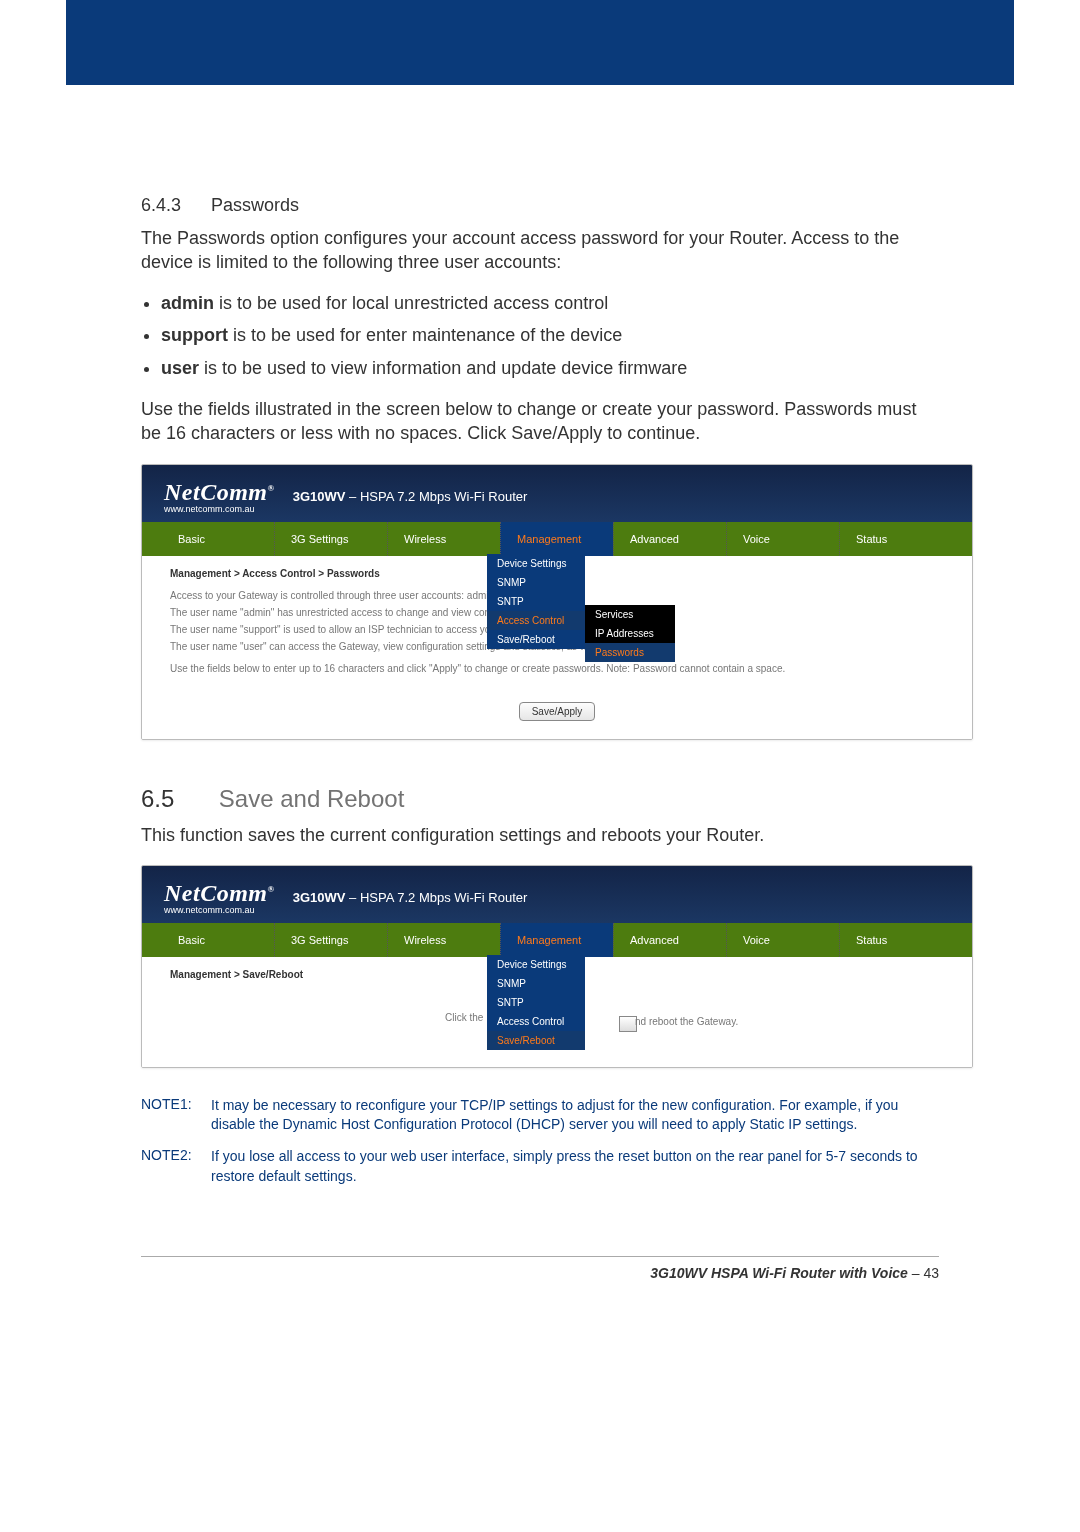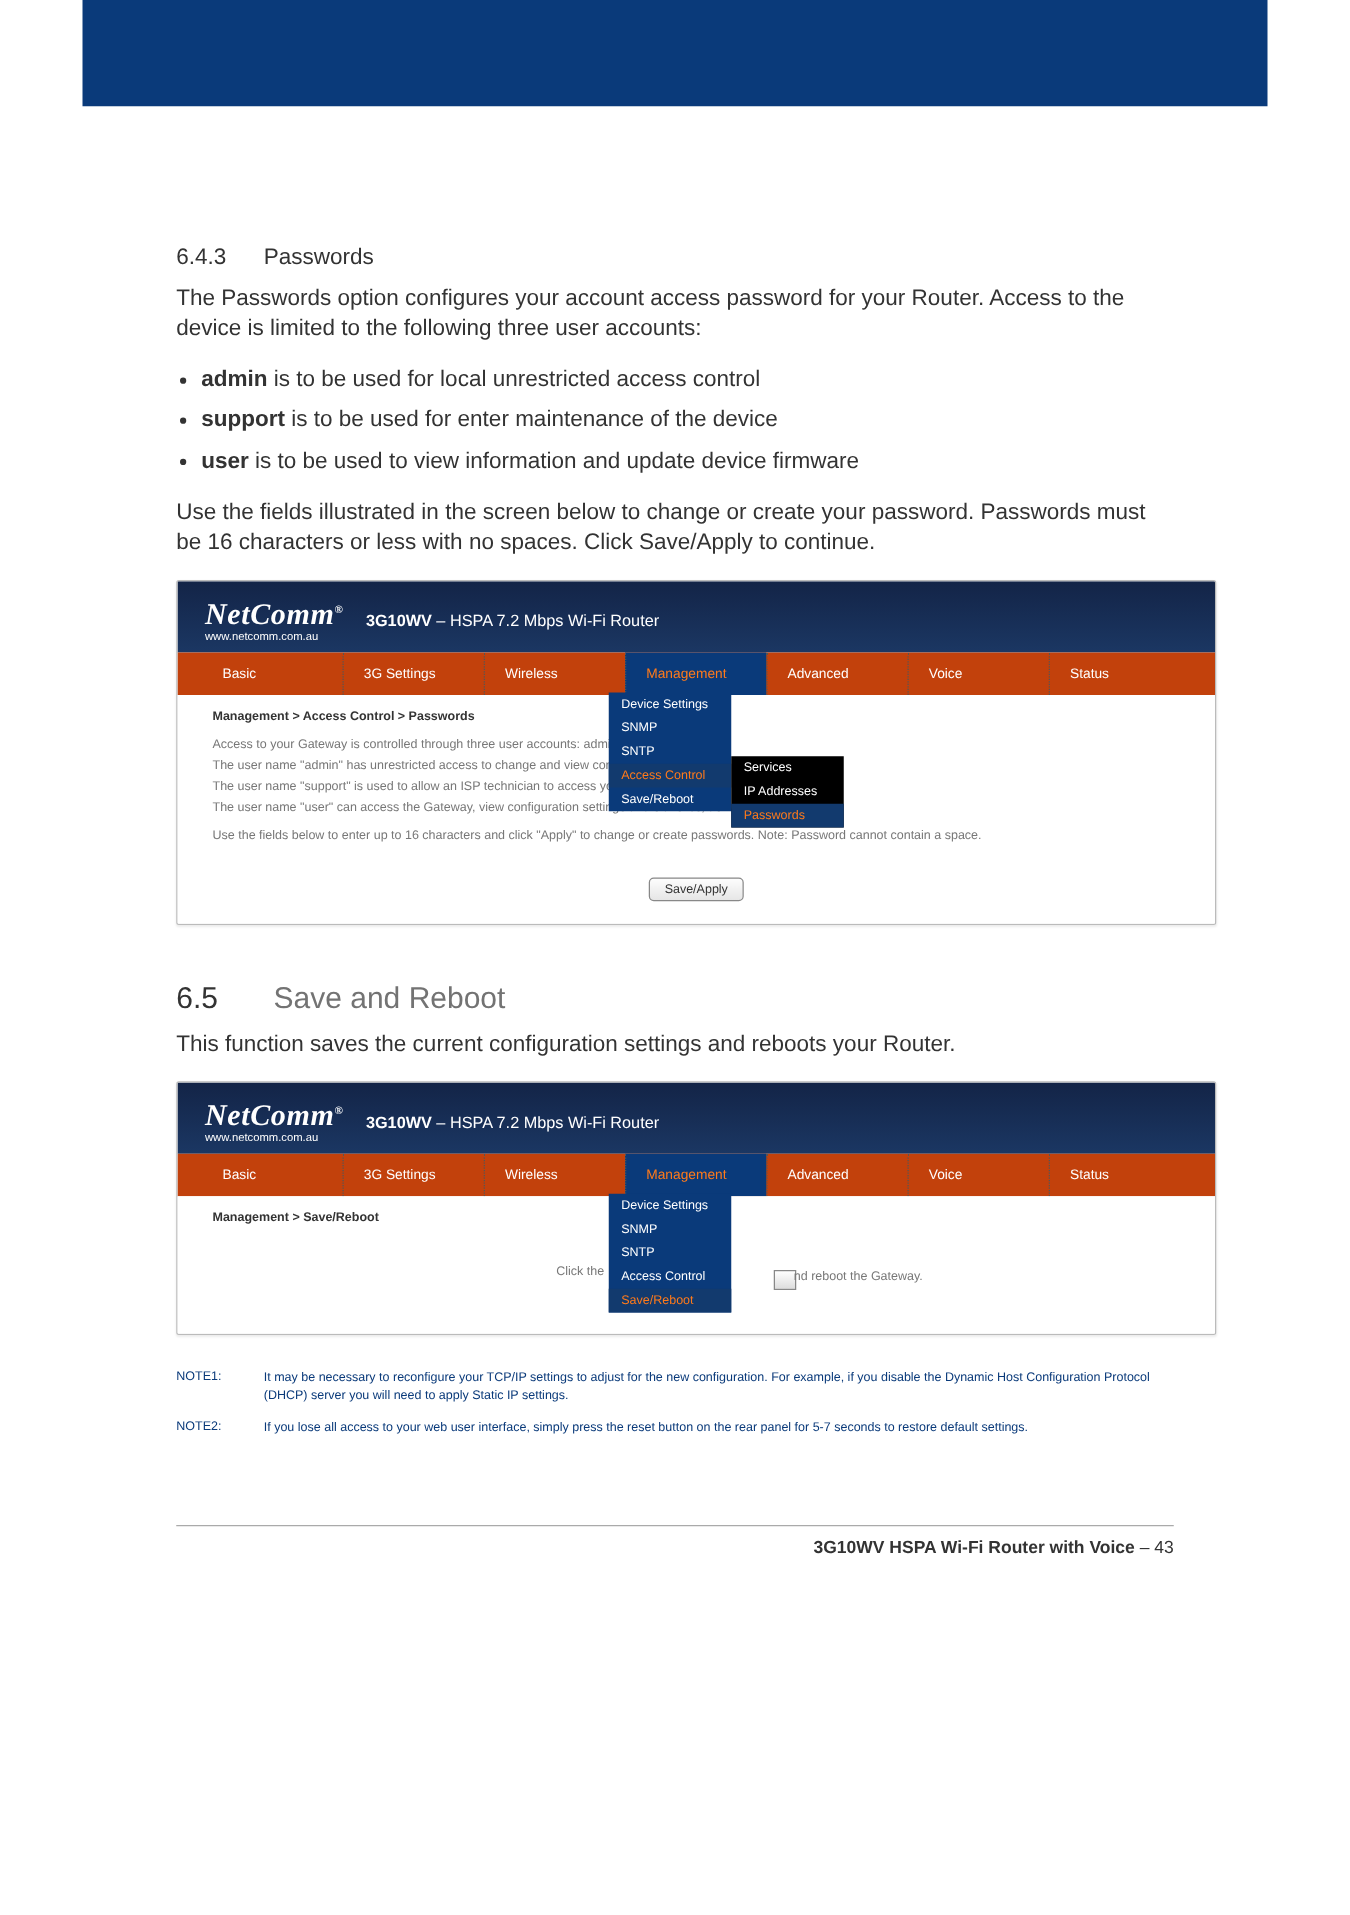--- a/index.html
+++ b/index.html
@@ -16,21 +16,21 @@
   .h2-line{margin:45px 0 10px 0;}
   .h2-line .num{font-size:24px;color:#333;margin-right:40px;}
   .h2-line .ttl{font-size:24px;color:#737373;font-weight:400;}
   .router-shot{margin:18px auto 0 auto;width:830px;border:1px solid #bbb;border-radius:2px;overflow:hidden;font-family:Tahoma,Arial,sans-serif;box-shadow:0 1px 2px rgba(0,0,0,.08);}
   .rs-header{background:linear-gradient(#132447,#1b3763);padding:14px 22px 8px 22px;display:flex;align-items:center;}
   .rs-logo{font-style:italic;font-weight:700;color:#fff;font-size:24px;letter-spacing:.5px;font-family:Georgia,'Times New Roman',serif;transform:scaleX(1.05);}
   .rs-logo sup{font-size:9px;font-style:normal;vertical-align:super;}
   .rs-sub{color:#fff;font-size:9px;display:block;font-style:normal;font-weight:400;margin-top:-2px;font-family:Tahoma,Arial;}
   .rs-model{color:#fff;font-size:13px;margin-left:18px;}
   .rs-model b{font-weight:700;}
-  .rs-tabs{background:#c2410c;display:flex;height:34px;align-items:stretch;padding:0 20px;}
+  .rs-tabs{background:#4d7c0f;display:flex;height:34px;align-items:stretch;padding:0 20px;}
   .rs-tab{flex:1;color:#fff;font-size:11px;display:flex;align-items:center;border-left:1px dotted #555;padding-left:16px;position:relative;}
   .rs-tab:first-child{border-left:none;}
   .rs-tab.active{color:#fff;background:#0a3a7a;}
   .rs-tab.active span{color:#fff;}
   .rs-body{background:#fff;padding:12px 28px 18px 28px;position:relative;font-size:10px;color:#555;min-height:60px;}
   .rs-crumb{font-size:10px;color:#333;font-weight:700;margin-bottom:10px;}
   .rs-line{font-size:10px;color:#777;margin:3px 0;line-height:1.4;}
   .rs-form{margin-top:14px;}
   .rs-form-row{display:flex;align-items:center;margin:3px 0;font-size:10px;color:#777;}
   .rs-form-row .lbl{width:110px;}
@@ -41,25 +41,25 @@
   .rs-btn{display:inline-block;border:1px solid #888;border-radius:4px;padding:3px 12px;font-size:10px;color:#333;background:linear-gradient(#fdfdfd,#e6e6e6);margin:12px auto 0 auto;}
   .rs-btn-wrap{text-align:center;margin-top:14px;}
   .rs-menu{position:absolute;background:#0a3a7a;font-size:10px;z-index:10;}
   .rs-menu .mi{color:#fff;padding:4px 10px;white-space:nowrap;}
   .rs-menu .mi.sel{background:#123a6e;color:#fff;font-weight:400;}
   .rs-submenu{position:absolute;background:#000000;font-size:10px;z-index:11;}
   .rs-submenu .mi{color:#fff;padding:4px 10px;white-space:nowrap;}
   .rs-submenu .mi.sel{background:#123a6e;font-weight:400;}
   .saveimg{display:inline-block;width:16px;height:14px;border:1px solid #888;background:linear-gradient(#fff,#ddd);vertical-align:middle;margin-left:4px;}
   .notes{margin:28px 0 0 0;}
-  .note-row{display:flex;font-size:10px;margin-bottom:12px;}
+  .note-row{display:flex;font-size:14px;margin-bottom:12px;}
   .note-row .nl{width:70px;color:#0a3a7a;flex-shrink:0;}
   .note-row .nt{color:#0a3a7a;line-height:1.4;}
   .footer-line{border-top:1px solid #aaa;margin:70px 75px 0 75px;padding-top:8px;text-align:right;font-size:14px;color:#333;}
-  .footer-line b{font-weight:700;}
+  .footer-line b{font-weight:700;font-style:italic;}
 </style>
 </head>
 <body>
 
 <div class="page">
   <div class="top-blue"></div>
 
   <div class="content">
 
     <p class="h3-line">

